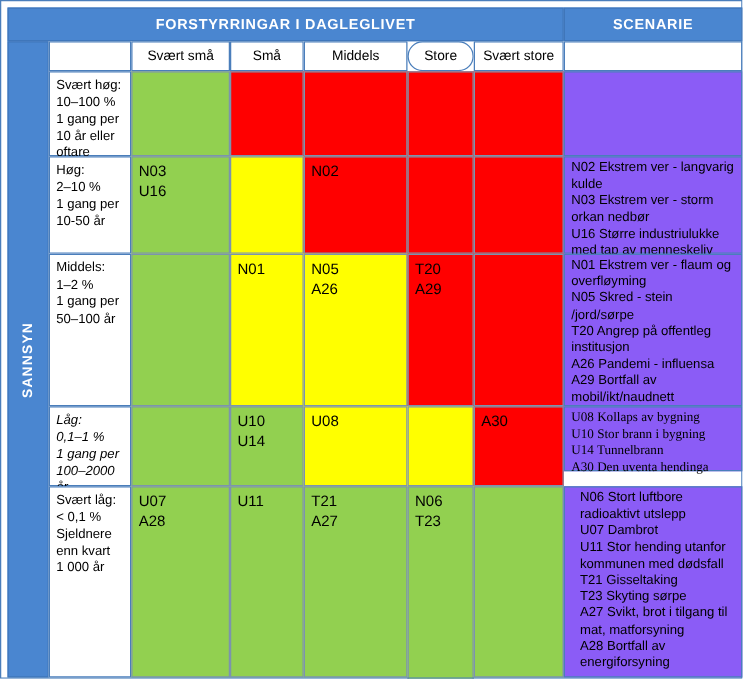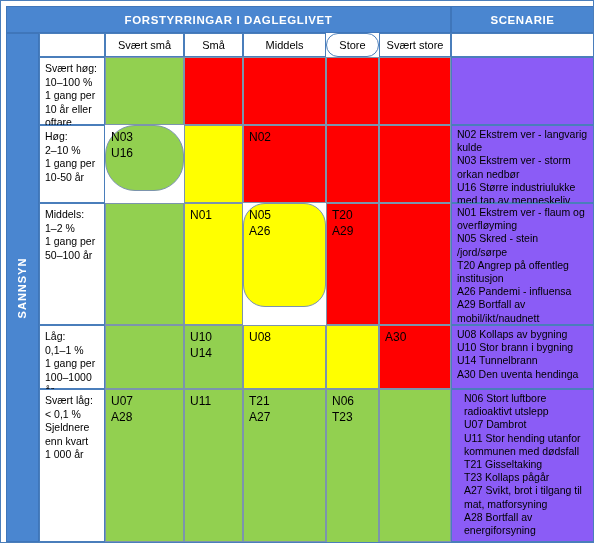--- a/index.html
+++ b/index.html
@@ -114,21 +114,21 @@
       <div class="cell risk red" style="left: 243px; top: 57px; width: 83px; height: 68px;"></div>
       <div class="cell risk red" style="left: 326px; top: 57px; width: 53px; height: 68px;"></div>
       <div class="cell risk red" style="left: 379px; top: 57px; width: 72px; height: 68px;"></div>
       <div class="cell scen" style="left: 451px; top: 57px; width: 143px; height: 68px;"></div>
       <div class="cell rowhead" style="left: 39px; top: 125px; width: 66px; height: 78px;">
         <span class="line" style="display: block;">Høg:</span>
         <span class="line" style="display: block;">2–10 %</span>
         <span class="line" style="display: block;">1 gang per</span>
         <span class="line" style="display: block;">10-50 år</span>
       </div>
-      <div class="cell risk green" style="left: 105px; top: 125px; width: 79px; height: 66px; border-radius: 30px;">
+      <div class="cell risk green" style="left: 105px; top: 125px; width: 79px; height: 78px;">
         <span class="code">N03</span>
         <span class="code">U16</span>
       </div>
       <div class="cell risk yellow" style="left: 184px; top: 125px; width: 59px; height: 78px;"></div>
       <div class="cell risk red" style="left: 243px; top: 125px; width: 83px; height: 78px;">
         <span class="code">N02</span>
       </div>
       <div class="cell risk red" style="left: 326px; top: 125px; width: 53px; height: 78px;"></div>
       <div class="cell risk red" style="left: 379px; top: 125px; width: 72px; height: 78px;"></div>
       <div class="cell scen" style="left: 451px; top: 125px; width: 143px; height: 78px;">
@@ -139,56 +139,56 @@
       <div class="cell rowhead" style="left: 39px; top: 203px; width: 66px; height: 122px;">
         <span class="line" style="display: block;">Middels:</span>
         <span class="line" style="display: block;">1–2 %</span>
         <span class="line" style="display: block;">1 gang per</span>
         <span class="line" style="display: block;">50–100 år</span>
       </div>
       <div class="cell risk green" style="left: 105px; top: 203px; width: 79px; height: 122px;"></div>
       <div class="cell risk yellow" style="left: 184px; top: 203px; width: 59px; height: 122px;">
         <span class="code">N01</span>
       </div>
-      <div class="cell risk yellow" style="left: 243px; top: 203px; width: 83px; height: 104px; border-radius: 22px;">
+      <div class="cell risk yellow" style="left: 243px; top: 203px; width: 83px; height: 122px;">
         <span class="code">N05</span>
         <span class="code">A26</span>
       </div>
       <div class="cell risk red" style="left: 326px; top: 203px; width: 53px; height: 122px;">
         <span class="code">T20</span>
         <span class="code">A29</span>
       </div>
       <div class="cell risk red" style="left: 379px; top: 203px; width: 72px; height: 122px;"></div>
       <div class="cell scen" style="left: 451px; top: 203px; width: 143px; height: 122px;">
         <span class="line">N01 Ekstrem ver - flaum og overfløyming</span>
         <span class="line">N05 Skred - stein /jord/sørpe</span>
         <span class="line">T20 Angrep på offentleg institusjon</span>
         <span class="line">A26 Pandemi - influensa</span>
         <span class="line">A29 Bortfall av mobil/ikt/naudnett</span>
       </div>
-      <div class="cell rowhead" style="left: 39px; top: 325px; width: 66px; height: 64px;">
+      <div class="cell rowhead" style="left: 39px; top: 325px; width: 66px; height: 64px; font-style: italic;">
         <span class="line" style="display: block;">Låg:</span>
         <span class="line" style="display: block;">0,1–1 %</span>
         <span class="line" style="display: block;">1 gang per</span>
-        <span class="line" style="display: block;">100–1000</span>
+        <span class="line" style="display: block;">100–2000</span>
         <span class="line" style="display: block;">år</span>
       </div>
       <div class="cell risk green" style="left: 105px; top: 325px; width: 79px; height: 64px;"></div>
       <div class="cell risk green" style="left: 184px; top: 325px; width: 59px; height: 64px;">
         <span class="code">U10</span>
         <span class="code">U14</span>
       </div>
       <div class="cell risk yellow" style="left: 243px; top: 325px; width: 83px; height: 64px;">
         <span class="code">U08</span>
       </div>
       <div class="cell risk yellow" style="left: 326px; top: 325px; width: 53px; height: 64px;"></div>
       <div class="cell risk red" style="left: 379px; top: 325px; width: 72px; height: 64px;">
         <span class="code">A30</span>
       </div>
-      <div class="cell scen" style="left: 451px; top: 325px; width: 143px; height: 64px;">
+      <div class="cell scen" style="left: 451px; top: 325px; width: 143px; height: 52px; font-family: Liberation Serif, serif;">
         <span class="line">U08 Kollaps av bygning</span>
         <span class="line">U10 Stor brann i bygning</span>
         <span class="line">U14 Tunnelbrann</span>
         <span class="line">A30 Den uventa hendinga</span>
       </div>
       <div class="cell rowhead" style="left: 39px; top: 389px; width: 66px; height: 153px;">
         <span class="line" style="display: block;">Svært låg:</span>
         <span class="line" style="display: block;">&lt; 0,1 %</span>
         <span class="line" style="display: block;">Sjeldnere</span>
         <span class="line" style="display: block;">enn kvart</span>
@@ -208,20 +208,20 @@
       <div class="cell risk green" style="left: 326px; top: 389px; width: 53px; height: 174px;">
         <span class="code">N06</span>
         <span class="code">T23</span>
       </div>
       <div class="cell risk green" style="left: 379px; top: 389px; width: 72px; height: 153px;"></div>
       <div class="cell scen" style="left: 451px; top: 389px; width: 143px; height: 153px; padding-left: 12px;">
         <span class="line">N06 Stort luftbore radioaktivt utslepp</span>
         <span class="line">U07 Dambrot</span>
         <span class="line">U11 Stor hending utanfor kommunen med dødsfall</span>
         <span class="line">T21 Gisseltaking</span>
-        <span class="line">T23 Kollaps pågår</span>
+        <span class="line">T23 Skyting sørpe</span>
         <span class="line">A27 Svikt, brot i tilgang til mat, matforsyning</span>
         <span class="line">A28 Bortfall av energiforsyning</span>
       </div>
     </div>
 
   <div class="frame"></div>
 </div>
 
 </body></html>

